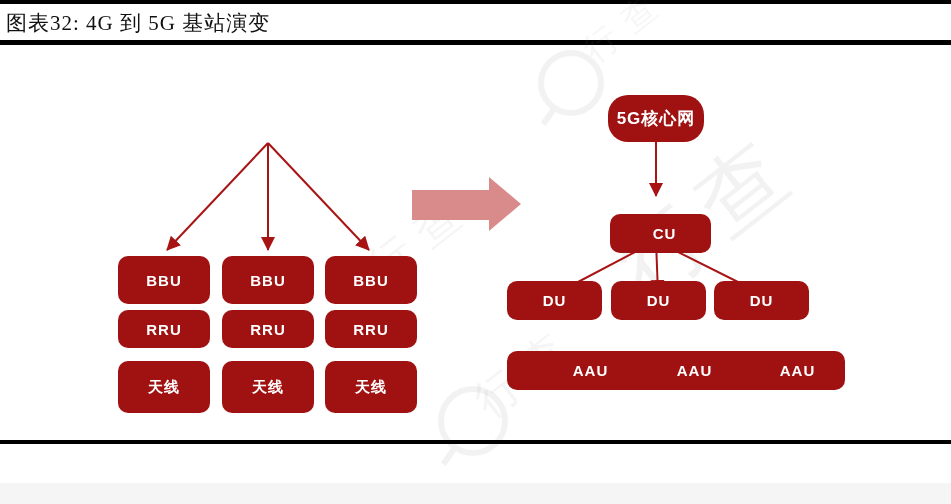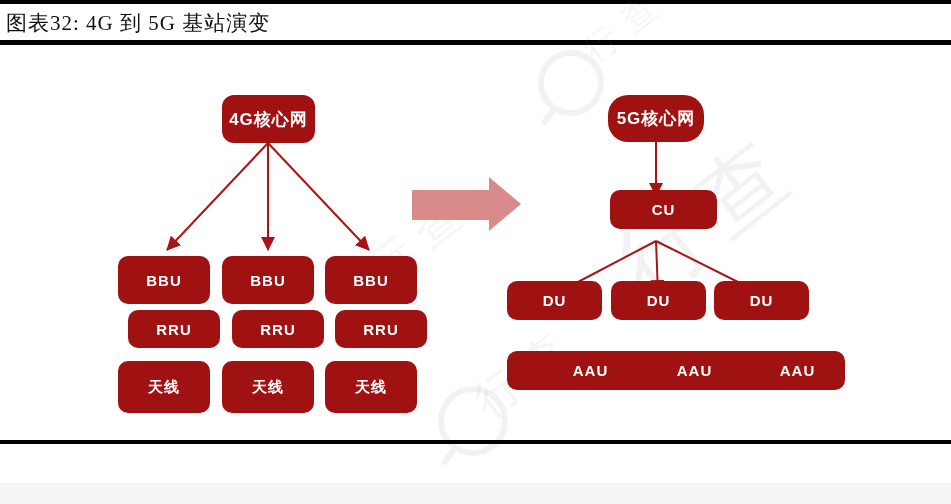--- a/index.html
+++ b/index.html
@@ -68,25 +68,25 @@
     font-family:"Liberation Sans", sans-serif;
     font-weight:bold;font-size:15px;letter-spacing:1px;
   }
   .root{font-size:17px;border-radius:12px;}
   
   .p4g{left:222px;top:95px;width:93px;height:48px;}
   .cl1{left:118px;width:92px;}
   .cl2{left:222px;width:92px;}
   .cl3{left:325px;width:92px;}
   .rl1{top:256px;height:48px;}
-  .rl2{top:310px;height:38px;margin-left:10px;}
+  .rl2{top:310px;height:38px;}
   .rl3{top:361px;height:52px;}
   
   .p5g{left:608px;top:95px;width:96px;height:47px;border-radius:20px;}
-  .pcu{left:610px;top:190px;width:107px;height:39px;}
+  .pcu{left:610px;top:214px;width:93px;height:39px;padding-left:8px;}
   .cr1{left:507px;width:95px;}
   .cr2{left:611px;width:95px;}
   .cr3{left:714px;width:95px;}
   .rr1{top:281px;height:39px;}
   .rr2{top:351px;height:39px;padding-left:36px;}
 </style>
 </head>
 <body>
 
 <div class="frame">
@@ -117,21 +117,20 @@
 
     <line x1="656" y1="142" x2="656" y2="196" marker-end="url(#ah)"></line>
 
     <line x1="656" y1="241" x2="557" y2="293" marker-end="url(#ah)"></line>
     <line x1="656" y1="241" x2="658" y2="293" marker-end="url(#ah)"></line>
     <line x1="656" y1="241" x2="760" y2="293" marker-end="url(#ah)"></line>
 
     <polygon class="big-arrow" points="412,190 489,190 489,177 521,204 489,231 489,220 412,220"></polygon>
   </svg>
 
-  <div class="node root p4g">4G核心网</div>
   <div class="node cl1 rl1">BBU</div>
   <div class="node cl2 rl1">BBU</div>
   <div class="node cl3 rl1">BBU</div>
   <div class="node cl1 rl2">RRU</div>
   <div class="node cl2 rl2">RRU</div>
   <div class="node cl3 rl2">RRU</div>
   <div class="node cl1 rl3">天线</div>
   <div class="node cl2 rl3">天线</div>
   <div class="node cl3 rl3">天线</div>
 

